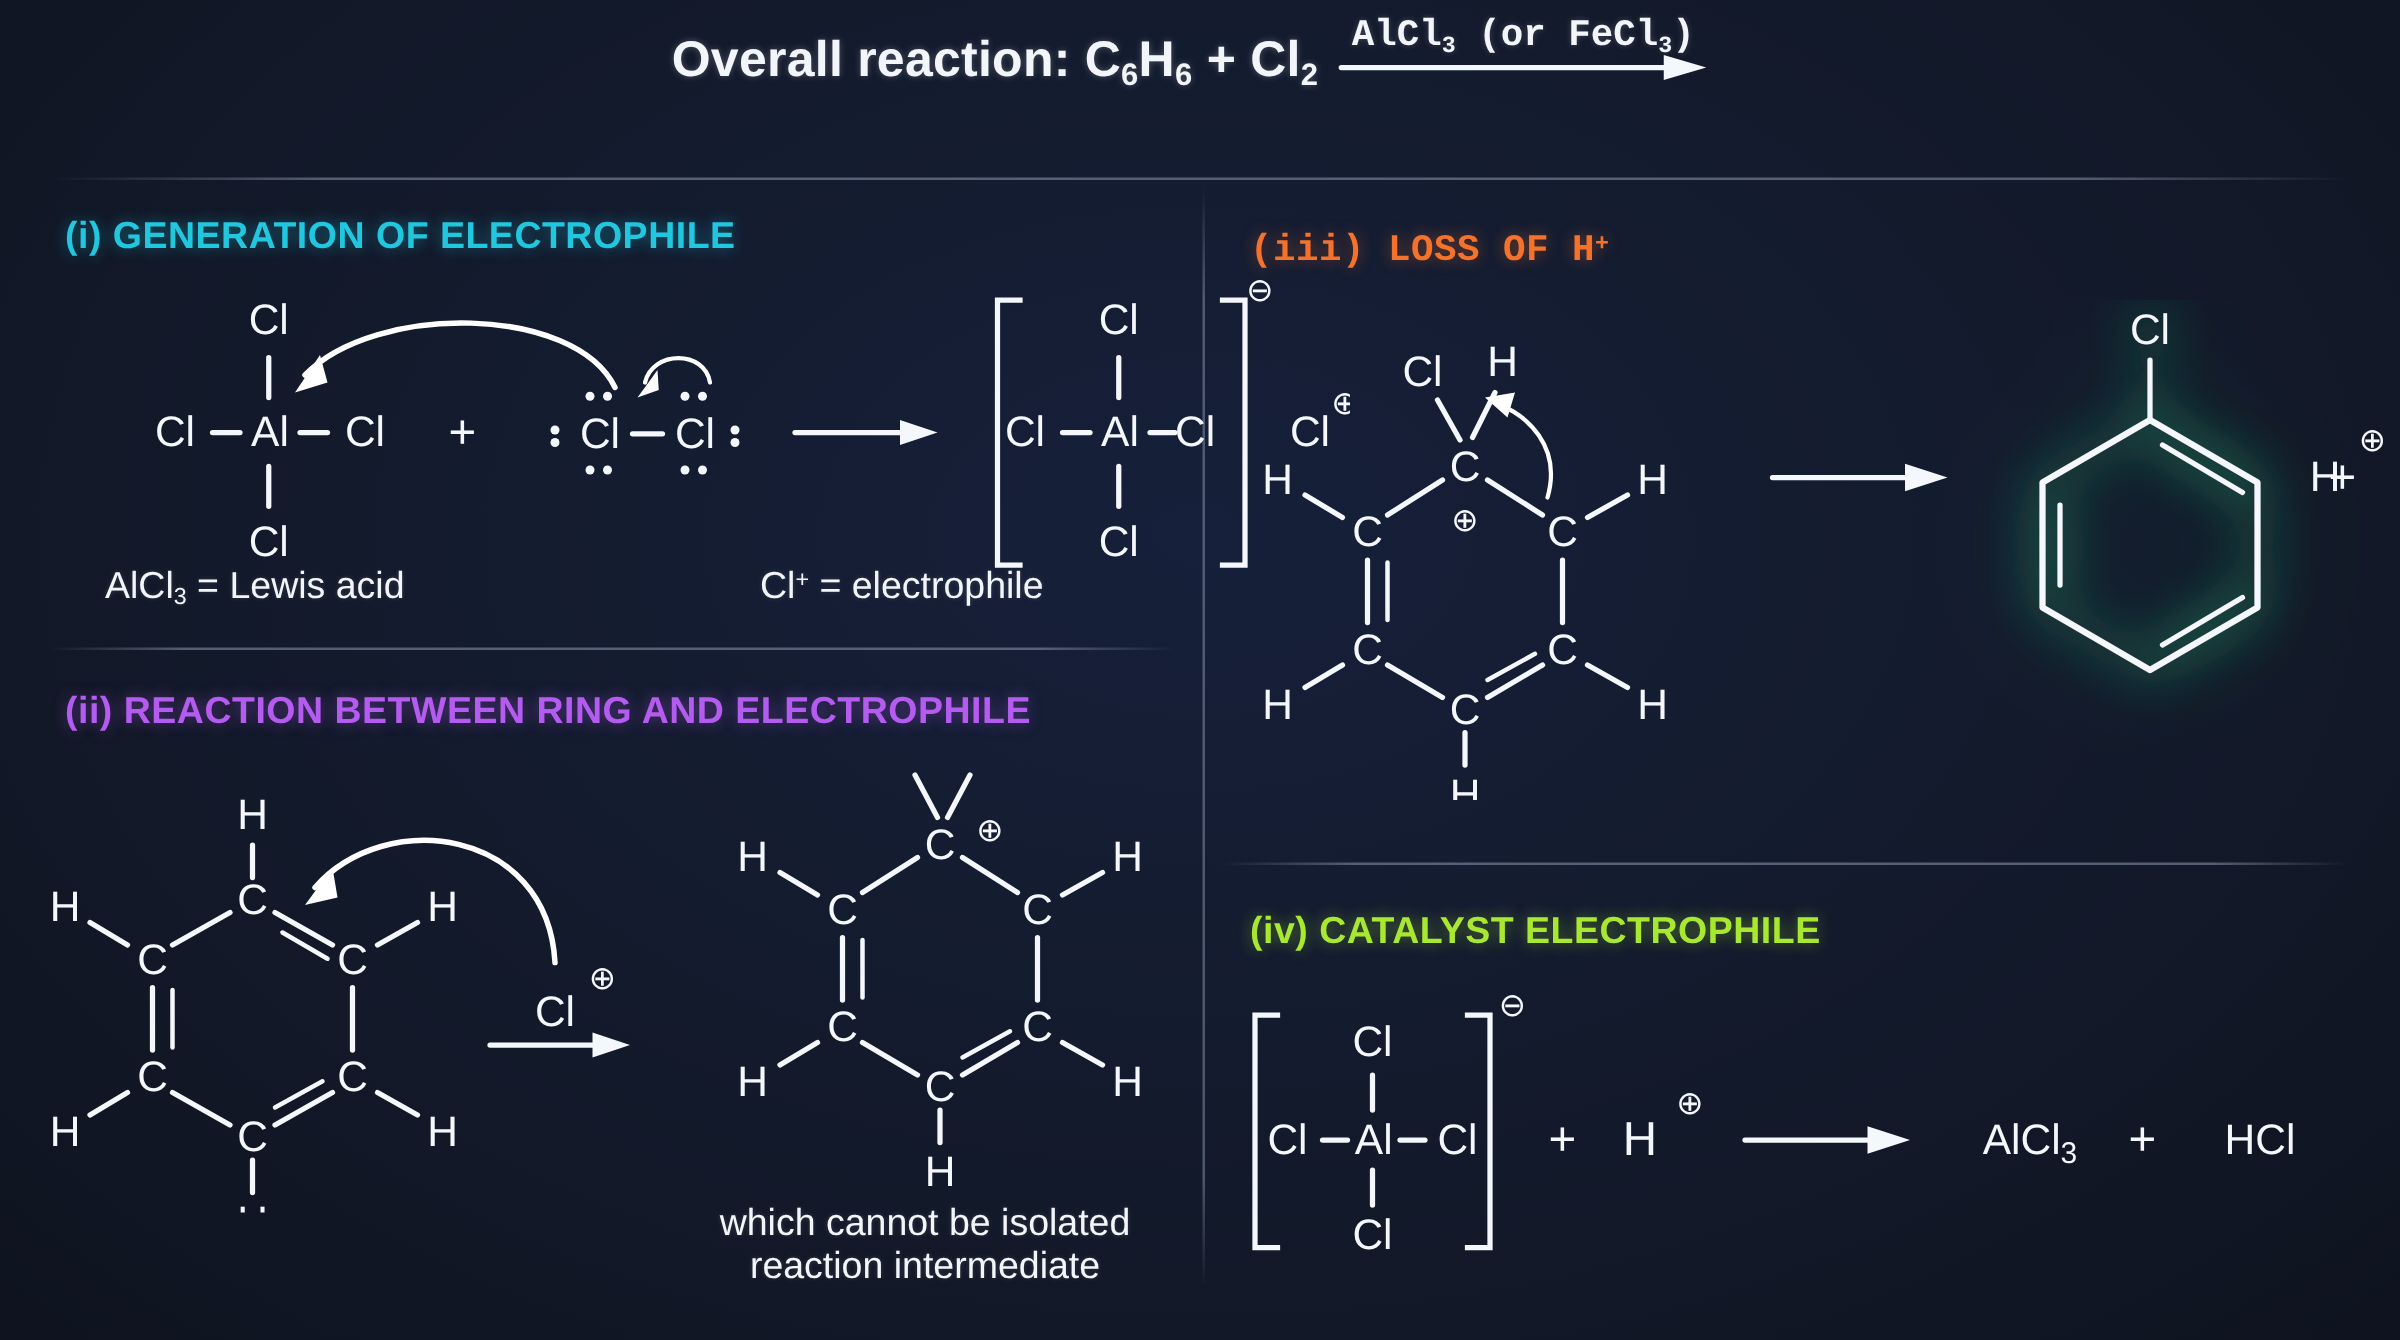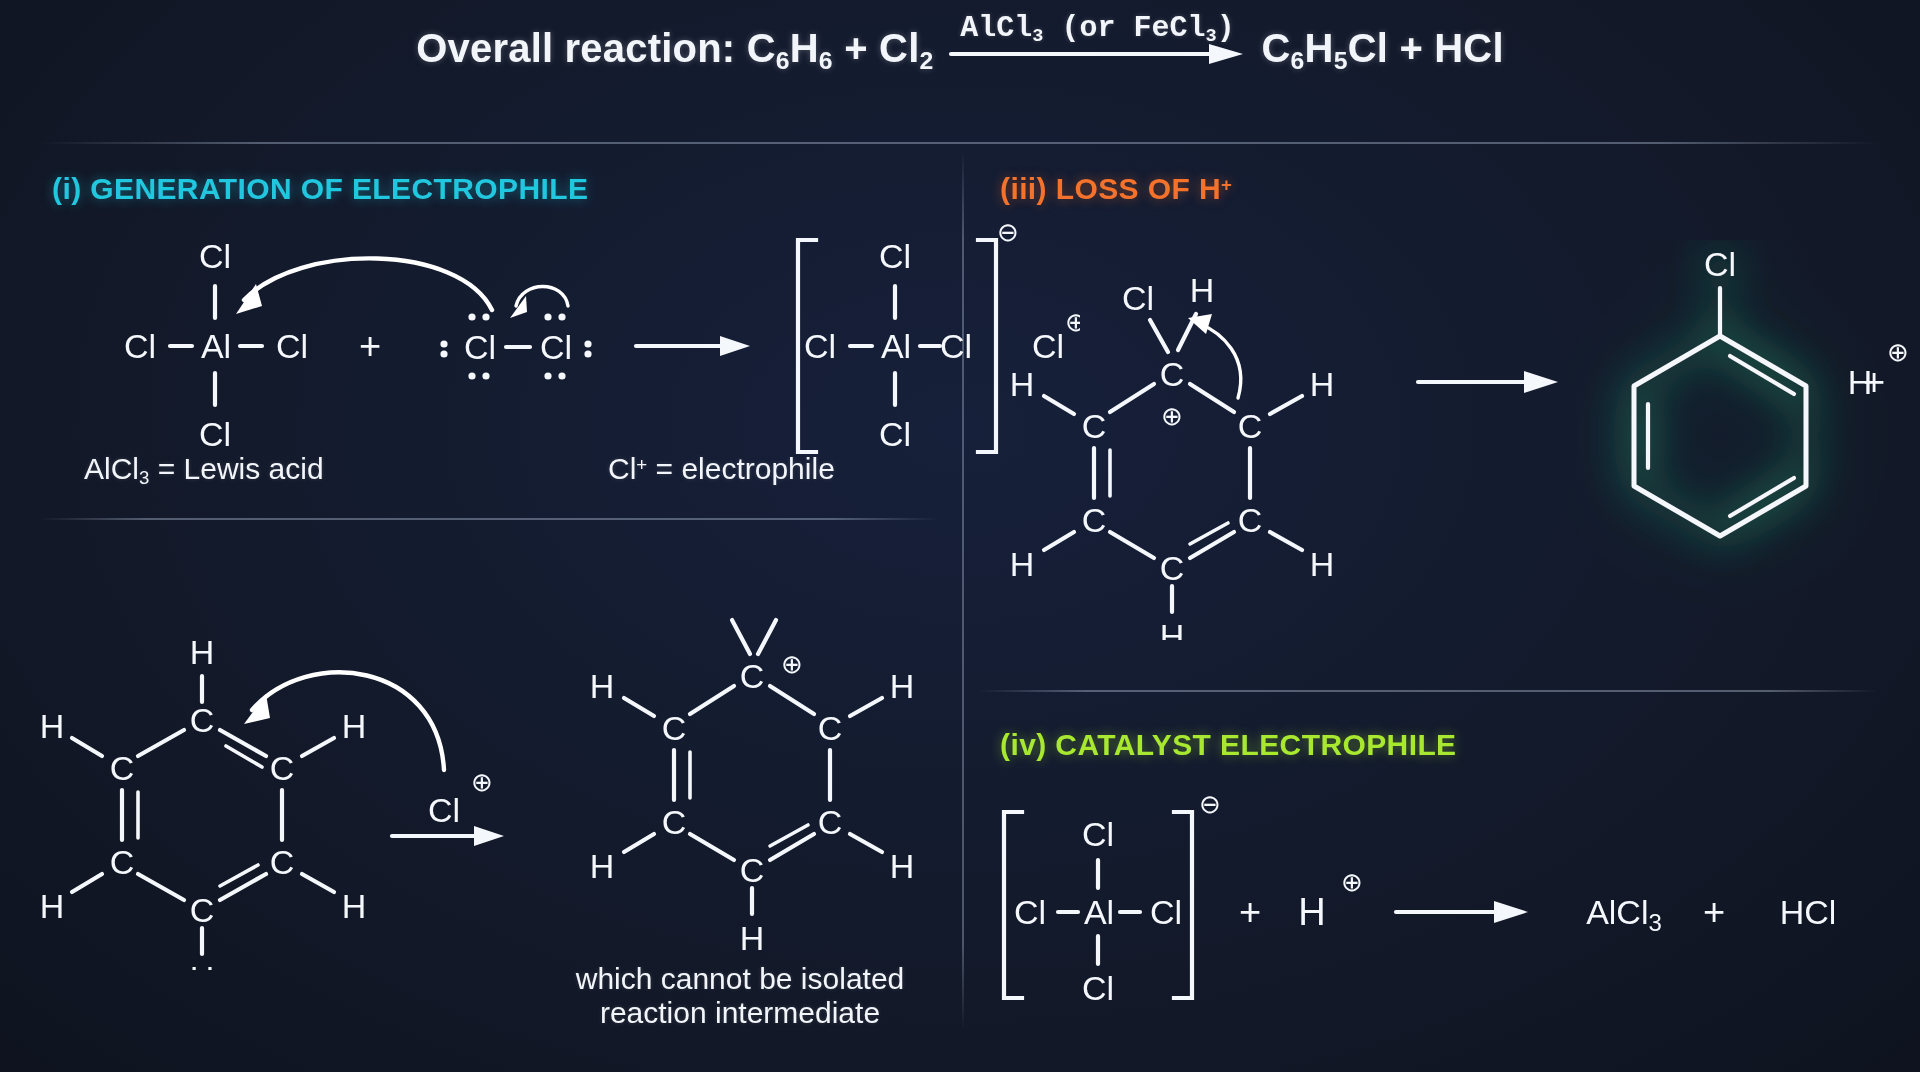--- a/index.html
+++ b/index.html
@@ -120,27 +120,20 @@
     <div class="arrowbox">
       <div class="cat">
         <span>AlCl</span><sub>3</sub><span> (or FeCl</span><sub>3</sub><span>)</span>
       </div>
       <svg class="rxn-arrow" width="300" height="26" viewBox="0 0 300 26">
         <line x1="4" y1="13" x2="268" y2="13" class="bond" stroke-width="5"></line>
         <polygon points="262,3 296,13 262,23" fill="#f4f7fb"></polygon>
       </svg>
     </div>
 
-    <div class="hd-text">
-      <span>
-        <span>C</span><sub>6</sub><span>H</span><sub>5</sub><span>Cl</span>
-      </span>
-      <span>+</span>
-      <span>HCl</span>
-    </div>
   </div>
 
   <div class="divider" style="left:40px; top:142px; width:1840px; height:2px;"></div>
   <div class="divider v" style="left:962px; top:150px; width:2px; height:880px;"></div>
   <div class="divider" style="left:40px; top:518px; width:900px; height:2px;"></div>
   <div class="divider" style="left:978px; top:690px; width:900px; height:2px;"></div>
 
   <div class="sec-title cyan" style="left:52px; top:172px;">(i) GENERATION OF ELECTROPHILE</div>
 
   <svg class="canvas" style="left:40px; top:218px;" width="920" height="290" viewBox="0 0 920 290">
@@ -214,20 +207,21 @@
     <text class="lbl sm" x="136" y="104">⊕</text>
   </svg>
 
   <div class="capt" style="left:84px; top:452px;">
     <span>AlCl</span><sub>3</sub><span> = Lewis acid</span>
   </div>
   <div class="capt" style="left:608px; top:452px;">
     <span>Cl</span><sup>+</sup><span> = electrophile</span>
   </div>
 
+  <div class="sec-title purple" style="left:52px; top:552px;">(ii) REACTION BETWEEN RING AND ELECTROPHILE</div>
 
   <svg class="canvas" style="left:40px; top:610px;" width="920" height="360" viewBox="0 0 920 360">
 
     <g>
 
       <text class="lbl" x="162" y="110">C</text>
       <text class="lbl" x="242" y="158">C</text>
       <text class="lbl" x="242" y="252">C</text>
       <text class="lbl" x="162" y="300">C</text>
       <text class="lbl" x="82" y="252">C</text>
@@ -305,21 +299,21 @@
       <text class="lbl" x="562" y="76">H</text>
       <line class="bond" x1="614" y1="106" x2="584" y2="88"></line>
     </g>
   </svg>
 
   <div class="capt center" style="left:520px; top:962px; width:440px;">
     <div>which cannot be isolated</div>
     <div>reaction intermediate</div>
   </div>
 
-  <div class="sec-title orange" style="left:1000px; top:172px;">
+  <div class="sec-title orange" style="left:1000px; top:184px;font-family:Liberation Mono, monospace;">
     <span>(iii) LOSS OF H</span><sup>+</sup>
   </div>
 
   <svg class="canvas" style="left:978px; top:240px;" width="920" height="400" viewBox="0 0 920 400">
 
     <g>
       <text class="lbl" x="-48" y="0"></text>
       <text class="lbl" x="160" y="58">Cl</text>
       <text class="lbl" x="224" y="50">H</text>
       <line class="bond" x1="172" y1="80" x2="190" y2="112"></line>

